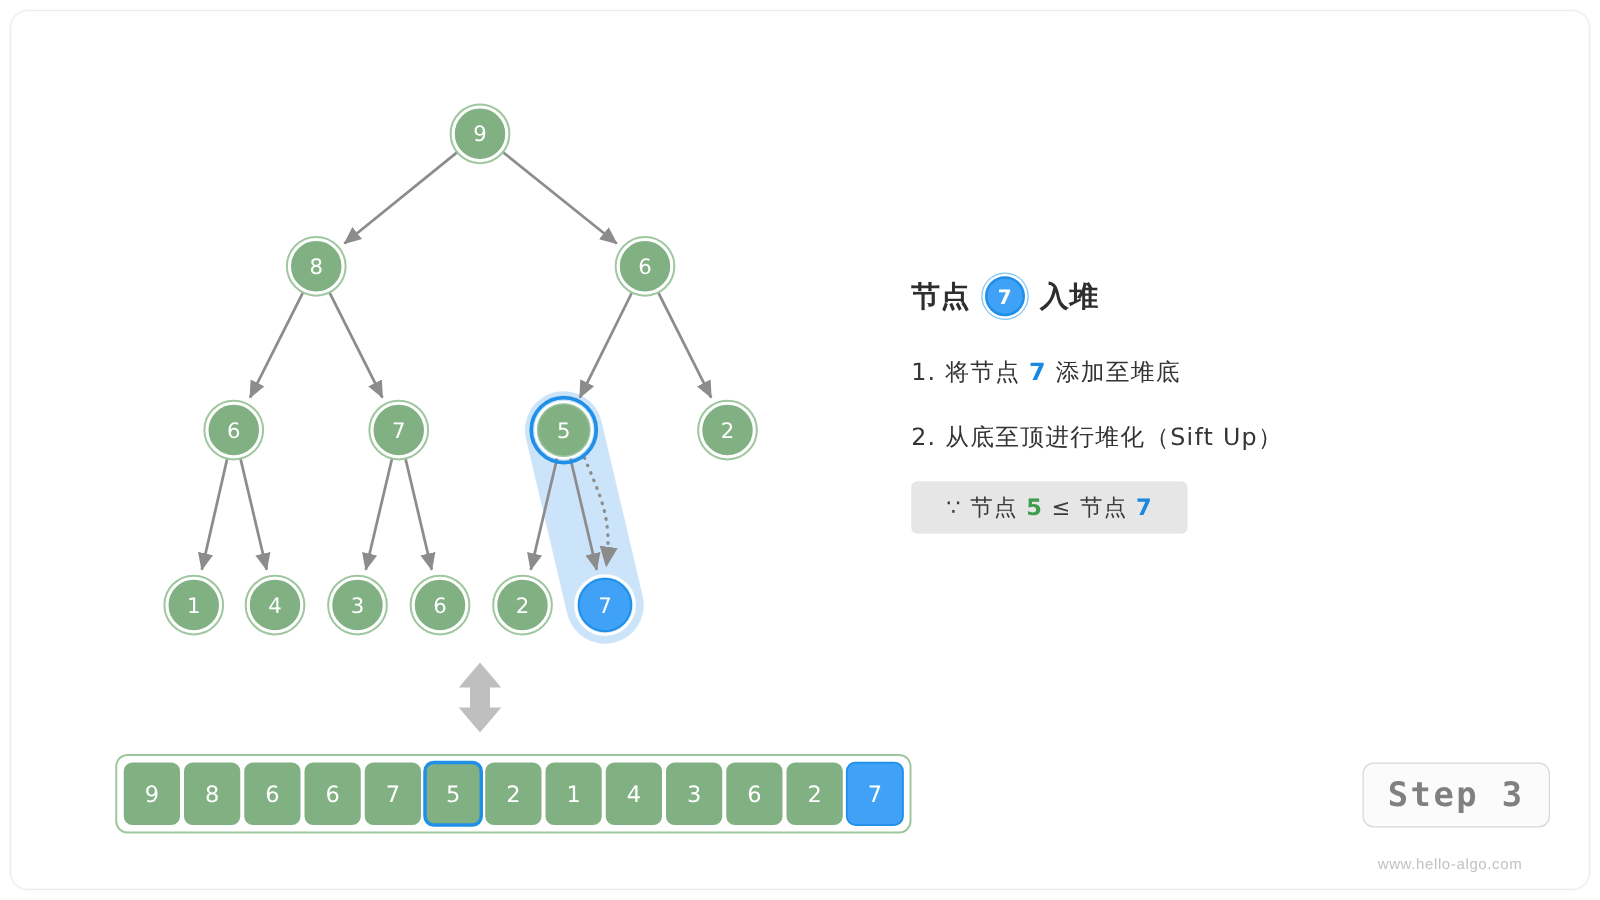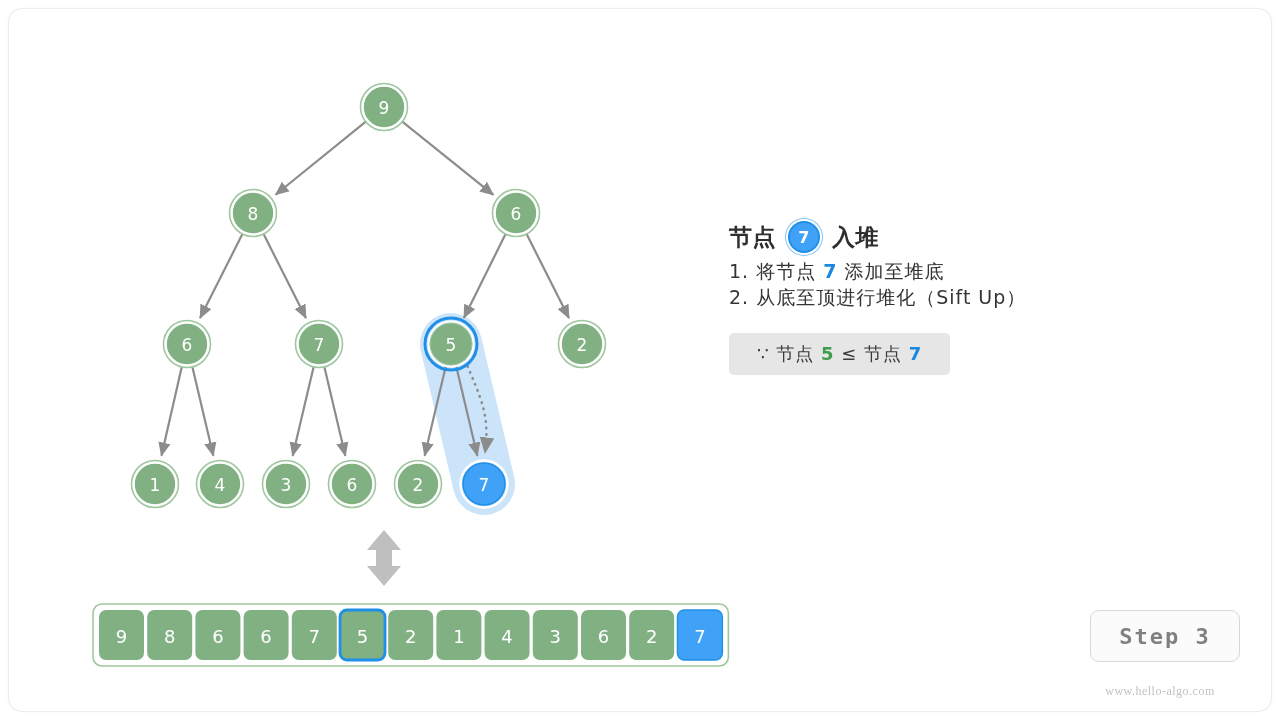--- a/index.html
+++ b/index.html
@@ -82,20 +82,21 @@
     box-shadow: 0 0 0 2px #ffffff, 0 0 0 3px #7fc4f7;
     color: #ffffff;
     font-size: 16px;
     font-weight: bold;
     margin: 0 12px;
     box-sizing: border-box;
   }
   .step-line {
     font-size: 19px;
     color: #343434;
+    margin-top: 26px;
     letter-spacing: 1px;
     white-space: nowrap;
   }
   .step-line .num { color: #1a88e0; font-weight: bold; }
   .note {
     display: inline-block;
     margin-top: 22px;
     background: #e6e6e6;
     border-radius: 5px;
     padding: 9px 28px;
@@ -114,33 +115,33 @@
     top: 601px;
     width: 150px;
     height: 52px;
     border: 1px solid #d8d8d8;
     border-radius: 9px;
     background: #fbfbfb;
     display: flex;
     align-items: center;
     justify-content: center;
     font-family: "DejaVu Sans Mono", "Liberation Mono", monospace;
-    font-size: 22px;
+    font-size: 27px;
     font-weight: bold;
     color: #808080;
     letter-spacing: 2px;
     box-sizing: border-box;
   }
   #footer {
     position: absolute;
     left: 1071px;
     top: 675px;
     width: 160px;
     text-align: center;
-    font-family: Liberation Serif, serif;
+    font-family: Liberation Sans, sans-serif;
     font-size: 12px;
     color: #c2c2c2;
     letter-spacing: 0.5px;
   }
 </style>
 </head>
 <body>
 
 <div id="frame">
   <div id="stage">

